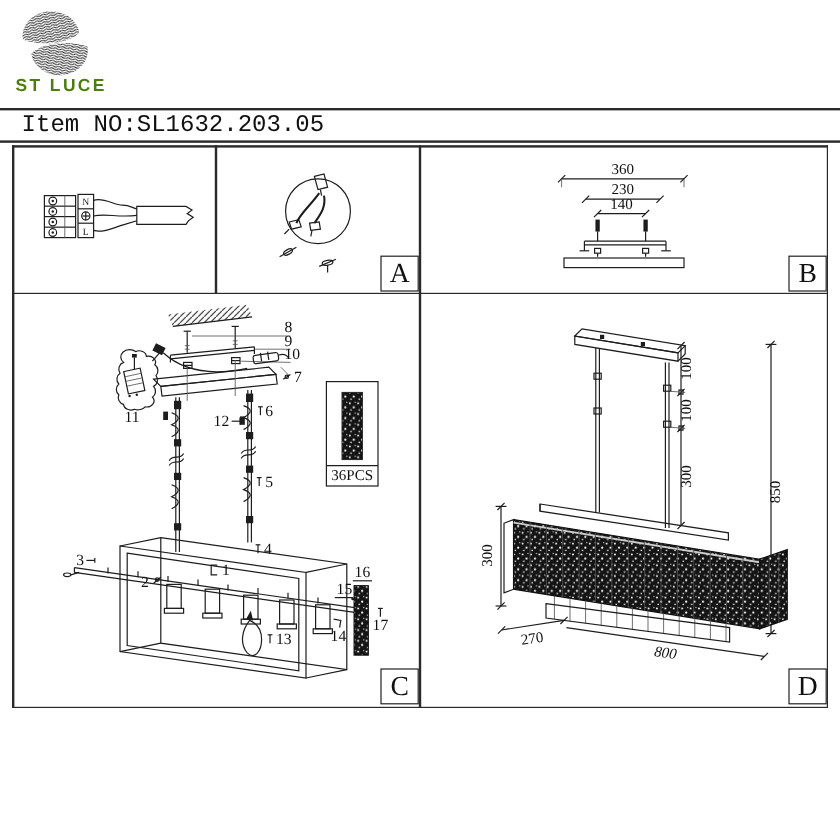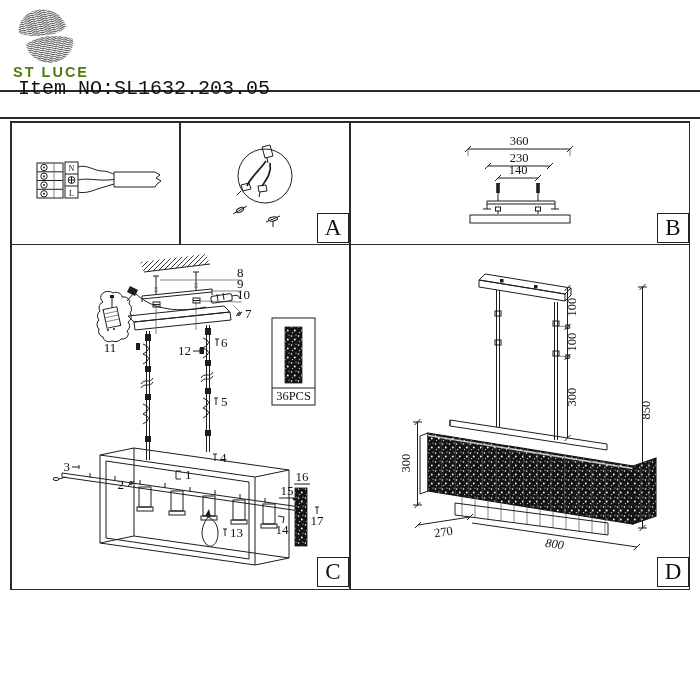--- a/index.html
+++ b/index.html
@@ -1,20 +1,20 @@
 <!DOCTYPE html>
 <html><head>
 <meta charset="utf-8">
 <style>
   html,body{margin:0;padding:0;}
   body{width:700px;height:700px;position:relative;background:#fff;font-family:"Liberation Sans",sans-serif;color:#111;overflow:hidden;}
   .abs{position:absolute;}
   .rule{position:absolute;background:#2a2a2a;}
   .brand{position:absolute;left:13px;top:64px;font-size:14.5px;font-weight:bold;letter-spacing:2px;color:#4d7c0f;}
-  .itemno{position:absolute;left:18px;top:77px;font-family:"Liberation Mono",monospace;font-size:20px;color:#111;white-space:pre;}
+  .itemno{position:absolute;left:18px;top:93px;font-family:"Liberation Mono",monospace;font-size:20px;color:#111;white-space:pre;}
   .letterbox{position:absolute;width:30px;height:28px;border:1.5px solid #222;display:flex;align-items:center;justify-content:center;
              font-family:"Liberation Serif",serif;font-size:23px;background:#fff;}
   svg{position:absolute;overflow:visible;}
   .s{stroke:#1d1d1d;fill:none;stroke-width:1;}
   .s2{stroke:#1d1d1d;fill:none;stroke-width:1.7;}
   .thin{stroke:#555;fill:none;stroke-width:.7;}
   .fil{fill:#1d1d1d;stroke:none;}
   .lbl{font-family:"Liberation Serif",serif;font-size:13px;fill:#111;stroke:none;}
   .dim{font-family:"Liberation Serif",serif;font-size:12.5px;fill:#111;stroke:none;}
   .tiny{font-family:"Liberation Serif",serif;font-size:8px;fill:#111;stroke:none;}

